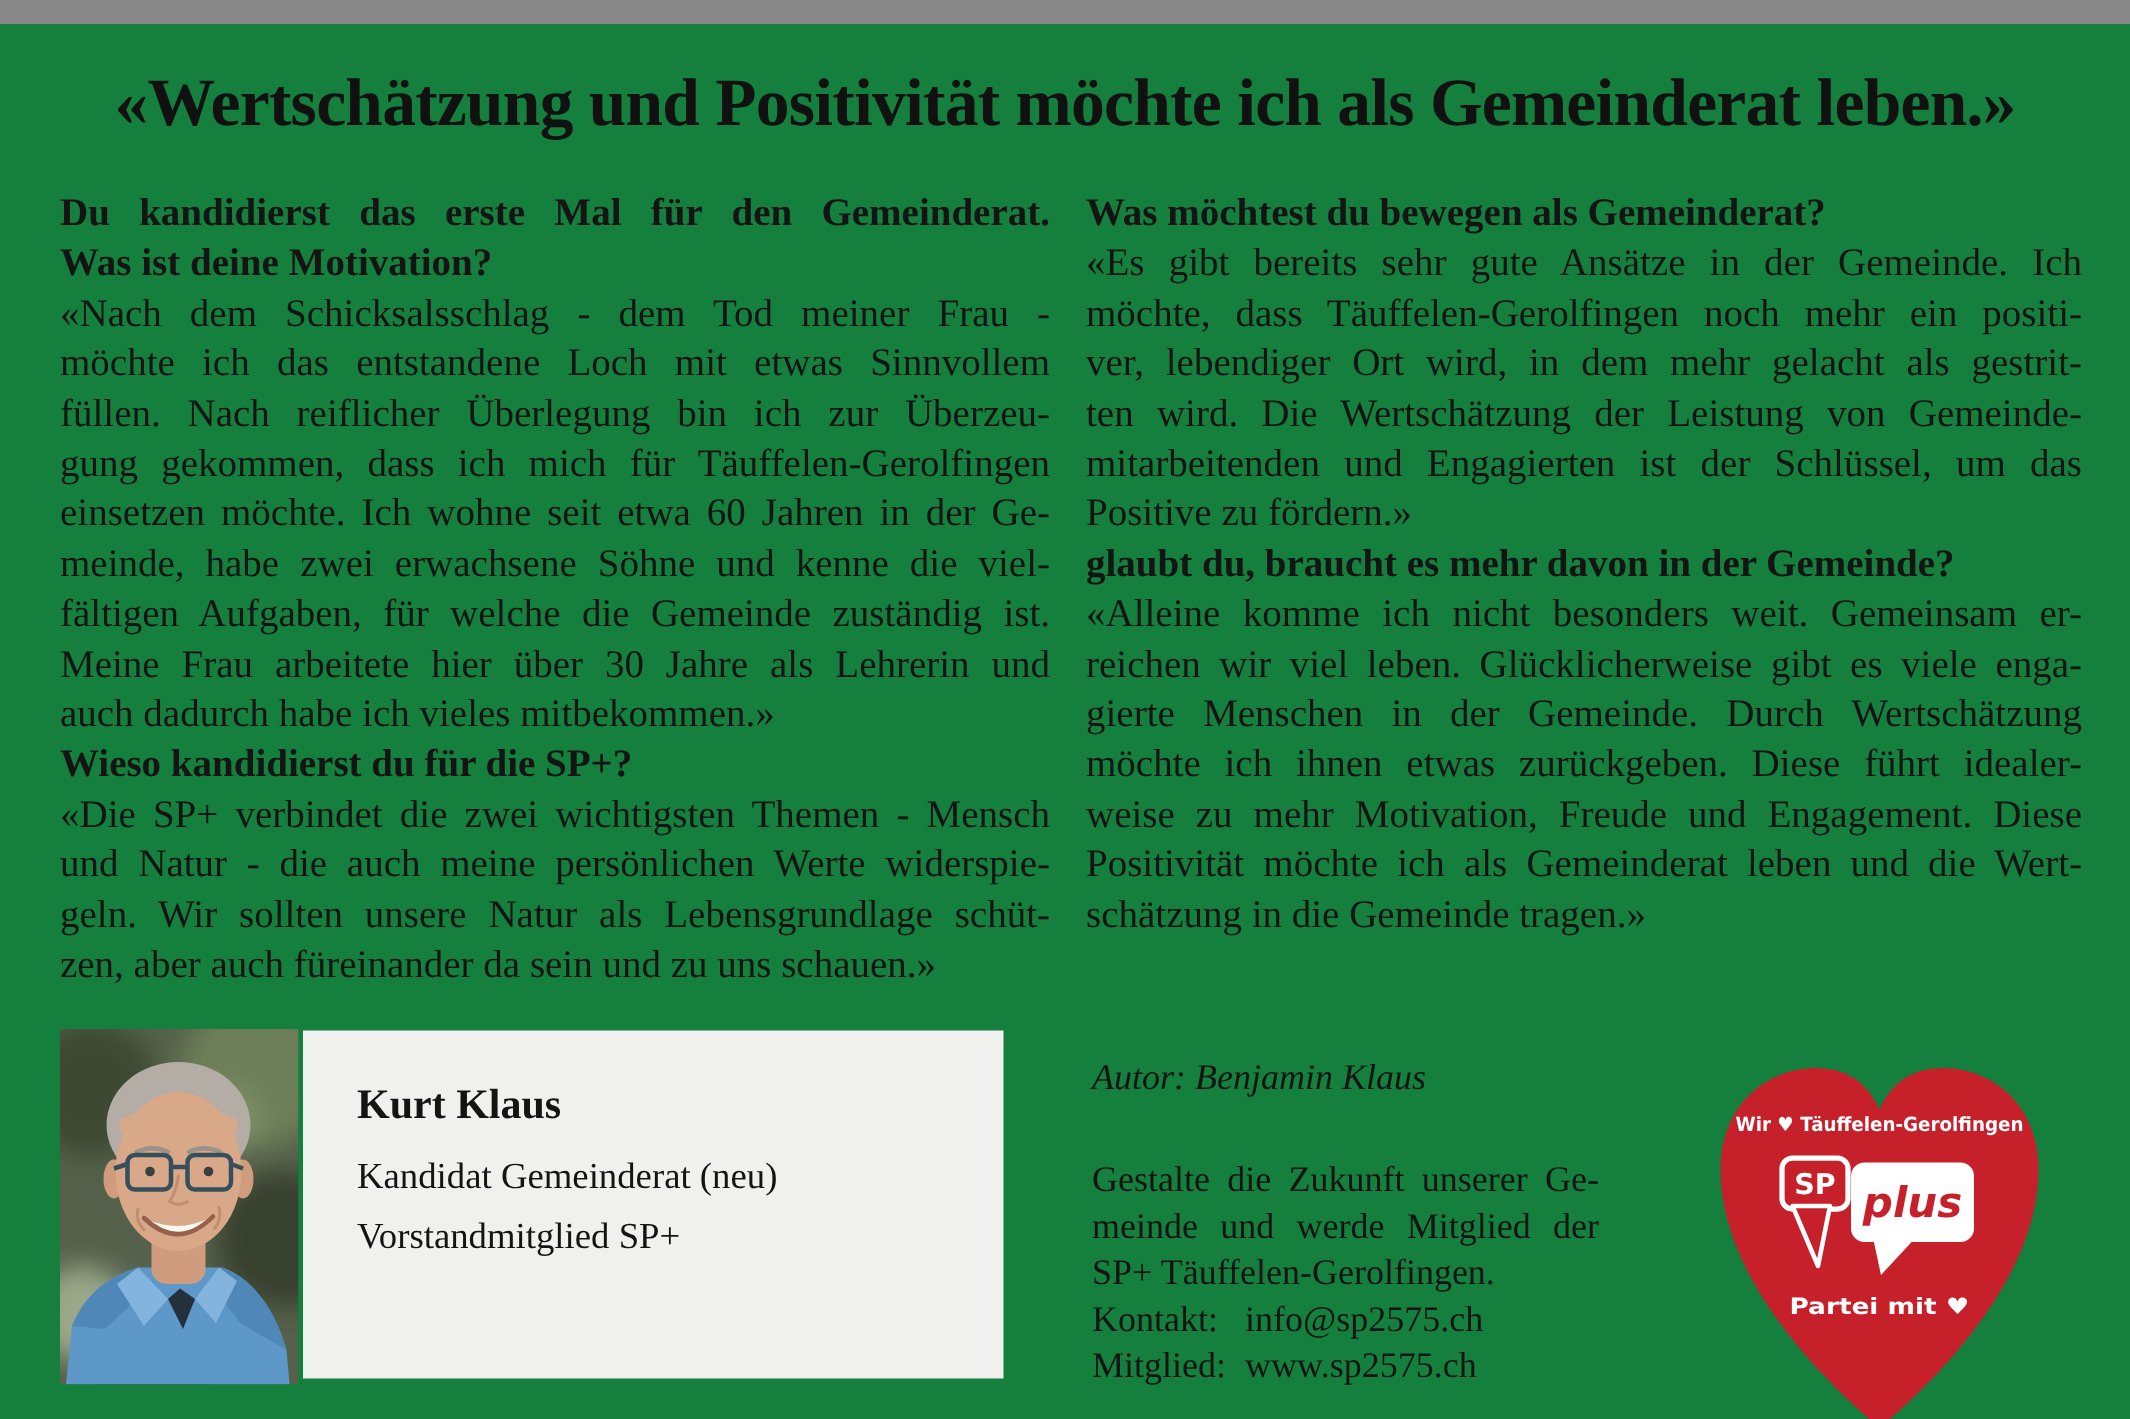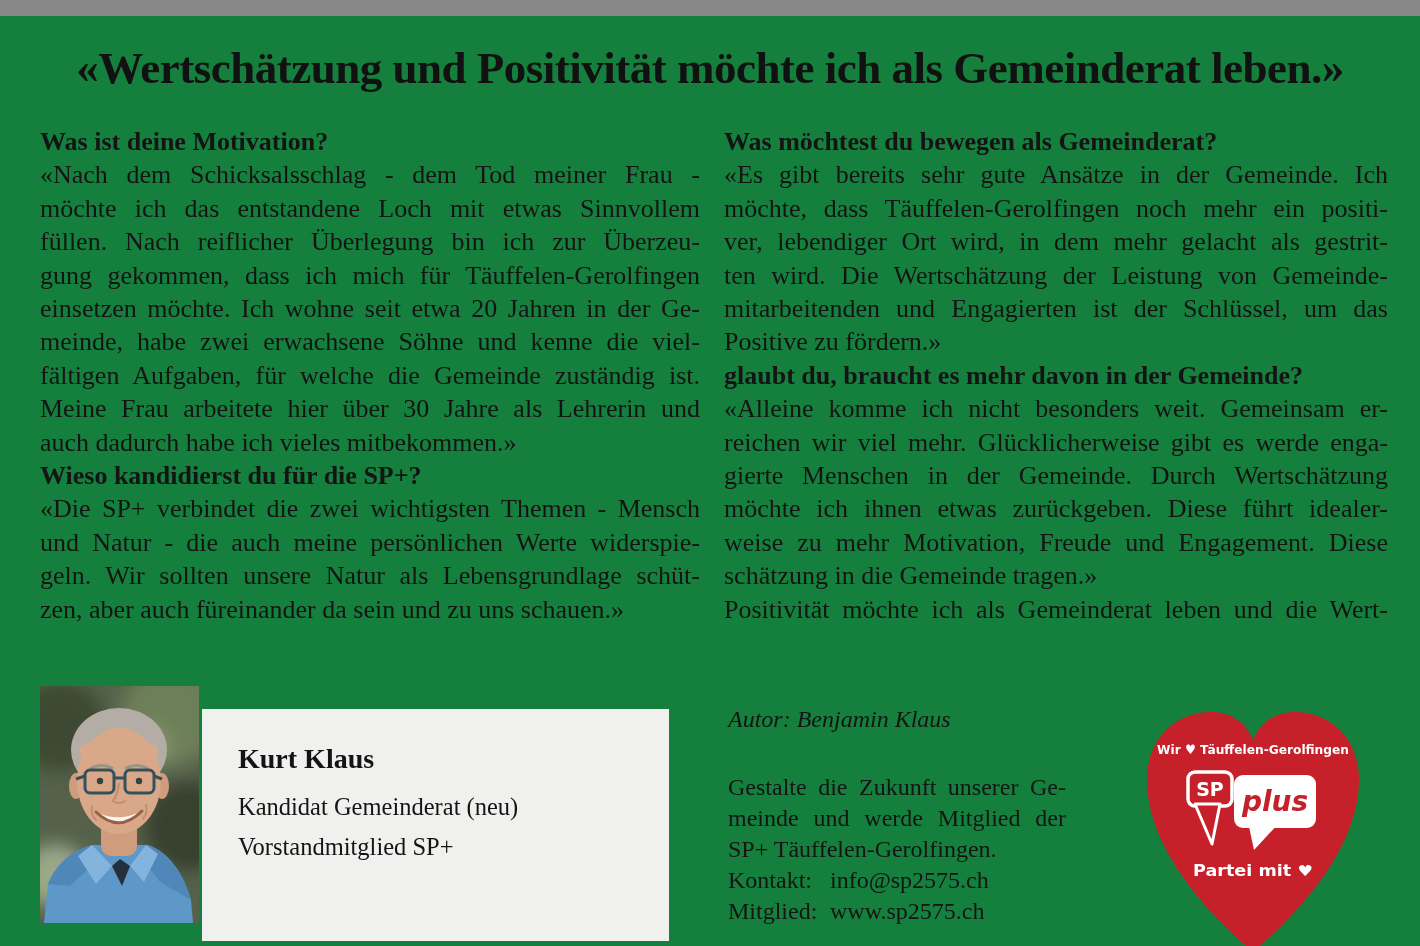--- a/index.html
+++ b/index.html
@@ -18,21 +18,21 @@
   .col-left  { left:40px;  width:660px; }
   .col-right { left:724px; width:664px; }
   .line { text-align:justify; text-align-last:justify; }
   .line.end { text-align-last:left; white-space:pre-wrap; }
   .line.b { font-weight:bold; }
   .photo {
     position:absolute; left:40px; top:670px; width:159px; height:237px;
     overflow:hidden;
   }
   .card {
-    position:absolute; left:202px; top:693px; width:467px; height:232px;
+    position:absolute; left:202px; top:671px; width:467px; height:232px;
     background:#f0f0ef;
   }
   .card-name  { position:absolute; left:36px; top:34px;  font-size:28px; font-weight:bold; }
   .card-role1 { position:absolute; left:36px; top:84px;  font-size:24.5px; }
   .card-role2 { position:absolute; left:36px; top:124px; font-size:24.5px; }
   .author {
     position:absolute; left:728px; top:690px; font-size:24px;font-style:italic;
   }
   .join {
     position:absolute; left:728px; top:756px; width:338px;
@@ -44,26 +44,27 @@
   svg text { user-select:none; }
 </style>
 </head>
 <body>
 
 <div id="page">
 
   <div class="headline">«Wertschätzung und Positivität möchte ich als Gemeinderat leben.»</div>
 
   <div class="col col-left">
+      <div class="line b">Du kandidierst das erste Mal für den Gemeinderat.</div>
       <div class="line b end">Was ist deine Motivation?</div>
       <div class="line">«Nach dem Schicksalsschlag - dem Tod meiner Frau -</div>
       <div class="line">möchte ich das entstandene Loch mit etwas Sinnvollem</div>
       <div class="line">füllen. Nach reiflicher Überlegung bin ich zur Überzeu-</div>
       <div class="line">gung gekommen, dass ich mich für Täuffelen-Gerolfingen</div>
-      <div class="line">einsetzen möchte. Ich wohne seit etwa 20 Jahren in der Ge-</div>
+      <div class="line">einsetzen möchte. Ich wohne seit etwa 60 Jahren in der Ge-</div>
       <div class="line">meinde, habe zwei erwachsene Söhne und kenne die viel-</div>
       <div class="line">fältigen Aufgaben, für welche die Gemeinde zuständig ist.</div>
       <div class="line">Meine Frau arbeitete hier über 30 Jahre als Lehrerin und</div>
       <div class="line end">auch dadurch habe ich vieles mitbekommen.»</div>
       <div class="line b end">Wieso kandidierst du für die SP+?</div>
       <div class="line">«Die SP+ verbindet die zwei wichtigsten Themen - Mensch</div>
       <div class="line">und Natur - die auch meine persönlichen Werte widerspie-</div>
       <div class="line">geln. Wir sollten unsere Natur als Lebensgrundlage schüt-</div>
       <div class="line end">zen, aber auch füreinander da sein und zu uns schauen.»</div>
     </div>
@@ -71,26 +72,26 @@
   <div class="col col-right">
       <div class="line b end">Was möchtest du bewegen als Gemeinderat?</div>
       <div class="line">«Es gibt bereits sehr gute Ansätze in der Gemeinde. Ich</div>
       <div class="line">möchte, dass Täuffelen-Gerolfingen noch mehr ein positi-</div>
       <div class="line">ver, lebendiger Ort wird, in dem mehr gelacht als gestrit-</div>
       <div class="line">ten wird. Die Wertschätzung der Leistung von Gemeinde-</div>
       <div class="line">mitarbeitenden und Engagierten ist der Schlüssel, um das</div>
       <div class="line end">Positive zu fördern.»</div>
       <div class="line b end">glaubt du, braucht es mehr davon in der Gemeinde?</div>
       <div class="line">«Alleine komme ich nicht besonders weit. Gemeinsam er-</div>
-      <div class="line">reichen wir viel mehr. Glücklicherweise gibt es werde enga-</div>
+      <div class="line">reichen wir viel leben. Glücklicherweise gibt es viele enga-</div>
       <div class="line">gierte Menschen in der Gemeinde. Durch Wertschätzung</div>
       <div class="line">möchte ich ihnen etwas zurückgeben. Diese führt idealer-</div>
       <div class="line">weise zu mehr Motivation, Freude und Engagement. Diese</div>
+      <div class="line">Positivität möchte ich als Gemeinderat leben und die Wert-</div>
       <div class="line end">schätzung in die Gemeinde tragen.»</div>
-      <div class="line">Positivität möchte ich als Gemeinderat leben und die Wert-</div>
     </div>
 
   <div class="photo">
     <svg width="159" height="237" viewBox="0 0 159 237" xmlns="http://www.w3.org/2000/svg">
       <defs>
         <filter id="blur1" x="-40%" y="-40%" width="180%" height="180%">
           <feGaussianBlur stdDeviation="9"></feGaussianBlur>
         </filter>
       </defs>
       <rect width="159" height="237" fill="#55614b"></rect>

